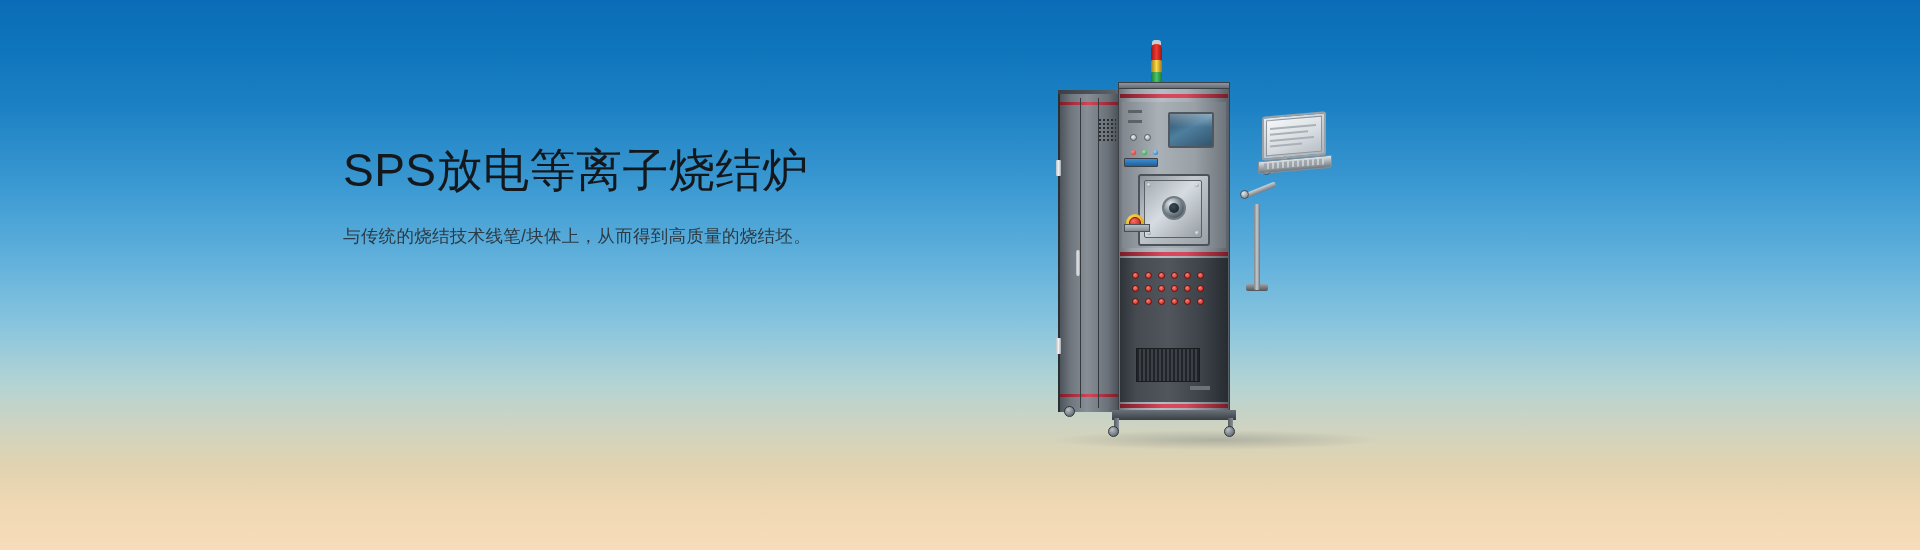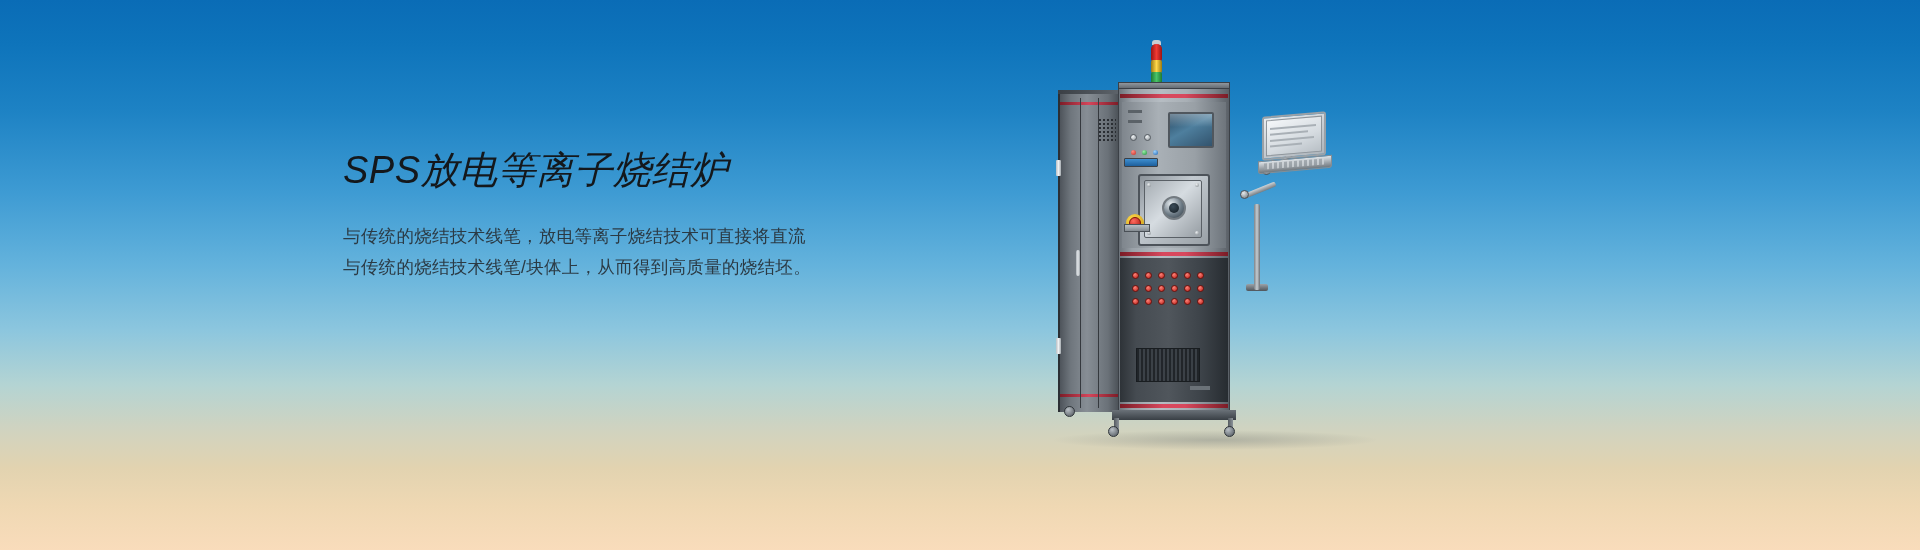--- a/index.html
+++ b/index.html
@@ -27,26 +27,25 @@
       #f9dcbb 100%);
   }
 
   
   #text-block {
     position:absolute;
     left:343px; top:148px;
     width:560px;
   }
   #title {
-    font-size:38px;
+    font-size:46px;
     line-height:44px;
     color:#14181c;
     letter-spacing:0.5px;
     white-space:nowrap;
-    font-style:italic;
   }
   #desc {
     margin-top:29px;
     font-size:17.5px;
     line-height:31px;
     color:#2b3a44;
     letter-spacing:0.3px;
   }
   #desc .l { display:block; white-space:nowrap; }
 
@@ -167,21 +166,20 @@
   }
 </style>
 </head>
 <body>
 
 <div id="banner">
 
   <div id="text-block">
     <div id="title">SPS放电等离子烧结炉</div>
     <div id="desc">
-      <span class="l">与传统的烧结技术线笔，放电等离子烧结技术可直接将直流</span>
       <span class="l">与传统的烧结技术线笔/块体上，从而得到高质量的烧结坯。</span>
     </div>
   </div>
 
   <div class="shadow"></div>
 
   <div id="machine">
 
     <div>
       <div class="tw-cap"></div>

